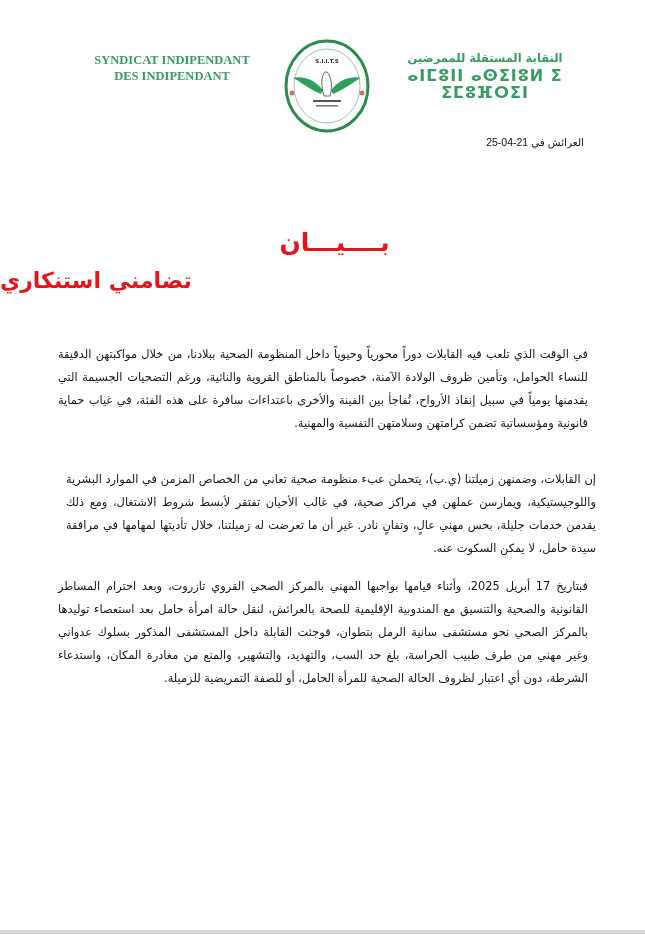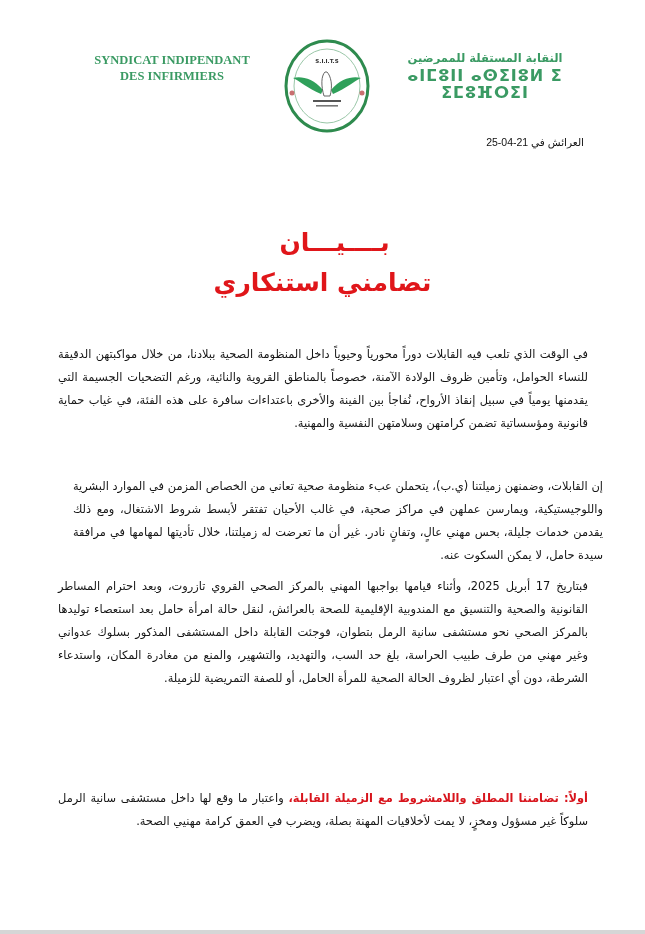--- a/index.html
+++ b/index.html
@@ -15,42 +15,42 @@
       font-family: "DejaVu Sans", sans-serif; font-size: 11.5px; color: #3a9a63; font-weight: bold; line-height: 17px; }
     .tif-name { display: block; font-size: 16px; letter-spacing: 1px; direction: ltr; }
 
     .date { position: absolute; top: 136px; right: 58px; direction: rtl; font-size: 10.5px; color: #111; font-family: "Liberation Sans", sans-serif; }
 
     .banner { position: absolute; top: 164px; left: 133px; width: 377px; height: 22px; background: #22ee22;
       direction: rtl; text-align: center; font-weight: bold; font-size: 14.5px; line-height: 22px; color: #111; font-family: "DejaVu Sans", sans-serif; }
 
     .title1 { position: absolute; top: 228px; left: 0; width: 645px; text-align: center; direction: rtl;
       color: #e0161a; font-weight: bold; font-size: 25px; letter-spacing: 4px; font-family: "DejaVu Sans", sans-serif; padding-left: 12px; }
-    .title2 { position: absolute; top: 268px; left: 0; width: 645px; text-align: center; direction: rtl;
-      color: #e0161a; font-weight: bold; font-size: 25px; font-family: "DejaVu Sans", sans-serif; }
+    .title2 { position: absolute; top: 268px; left: 0; width: 645px; text-align: left; direction: rtl;
+      color: #e0161a; font-weight: bold; font-size: 22px; font-family: "DejaVu Sans", sans-serif; }
 
     .body-text { position: absolute; left: 58px; width: 530px; direction: rtl; text-align: justify; text-align-last: right;
       font-family: "DejaVu Sans", sans-serif; font-size: 11.4px; line-height: 23px; color: #151515; }
     .p1 { top: 343px; }
     .p2 { top: 460px; }
     .p3 { top: 575px; }
     .resolve { position: absolute; top: 758px; left: 58px; width: 530px; direction: rtl; text-align: right;
       font-weight: bold; font-size: 11.6px; color: #111; text-decoration: underline; text-underline-offset: 3px; font-family: "DejaVu Sans", sans-serif; }
     .p4 { top: 787px; }
     .hl { color: #d8141c; font-weight: bold; }
   </style>
 </head>
 <body>
 
 <div class="page">
 
   <div class="header">
     <div class="fr-name">
       <div>SYNDICAT INDIPENDANT</div>
-      <div>DES INFIRMIERS</div>
+      <div>DES INDIPENDANT</div>
     </div>
 
     <div class="logo">
       <svg width="88" height="96" viewBox="0 0 88 96">
         <ellipse cx="44" cy="48" rx="41" ry="45" fill="#ffffff" stroke="#2e8b4e" stroke-width="3"></ellipse>
         <ellipse cx="44" cy="48" rx="33" ry="37" fill="none" stroke="#9ac7a8" stroke-width="1"></ellipse>
         <text x="44" y="25" text-anchor="middle" font-size="5.5" font-family="DejaVu Sans, sans-serif" fill="#333" font-weight="bold">S.I.I.T.S</text>
         <path d="M40 52 C30 40, 18 38, 10 40 C18 44, 24 50, 38 56 Z" fill="#2fa05a"></path>
         <path d="M48 52 C58 40, 70 38, 78 40 C70 44, 64 50, 50 56 Z" fill="#2fa05a"></path>
         <path d="M42 34 C38 38, 38 48, 41 58 L47 58 C50 48, 48 38, 44 34 Z" fill="none" stroke="#666" stroke-width="1"></path>
@@ -68,22 +68,19 @@
     </div>
   </div>
 
   <div class="date">العرائش في 21-04-25</div>
 
 
   <div class="title1">بــــيـــان</div>
   <div class="title2">تضامني استنكاري</div>
 
   <p class="body-text p1" style="margin:0">في الوقت الذي تلعب فيه القابلات دوراً محورياً وحيوياً داخل المنظومة الصحية ببلادنا، من خلال مواكبتهن الدقيقة للنساء الحوامل، وتأمين ظروف الولادة الآمنة، خصوصاً بالمناطق القروية والنائية، ورغم التضحيات الجسيمة التي يقدمنها يومياً في سبيل إنقاذ الأرواح، نُفاجأ بين الفينة والأخرى باعتداءات سافرة على هذه الفئة، في غياب حماية قانونية ومؤسساتية تضمن كرامتهن وسلامتهن النفسية والمهنية.</p>
-  <p class="body-text p2" style="margin:15px">إن القابلات، وضمنهن زميلتنا (ي.ب)، يتحملن عبء منظومة صحية تعاني من الخصاص المزمن في الموارد البشرية واللوجيستيكية، ويمارسن عملهن في مراكز صحية، في غالب الأحيان تفتقر لأبسط شروط الاشتغال، ومع ذلك يقدمن خدمات جليلة، بحس مهني عالٍ، وتفانٍ نادر. غير أن ما تعرضت له زميلتنا، خلال تأديتها لمهامها في مرافقة سيدة حامل، لا يمكن السكوت عنه.</p>
+  <p class="body-text p2" style="margin:8px">إن القابلات، وضمنهن زميلتنا (ي.ب)، يتحملن عبء منظومة صحية تعاني من الخصاص المزمن في الموارد البشرية واللوجيستيكية، ويمارسن عملهن في مراكز صحية، في غالب الأحيان تفتقر لأبسط شروط الاشتغال، ومع ذلك يقدمن خدمات جليلة، بحس مهني عالٍ، وتفانٍ نادر. غير أن ما تعرضت له زميلتنا، خلال تأديتها لمهامها في مرافقة سيدة حامل، لا يمكن السكوت عنه.</p>
   <p class="body-text p3" style="margin:0">فبتاريخ 17 أبريل 2025، وأثناء قيامها بواجبها المهني بالمركز الصحي القروي تازروت، وبعد احترام المساطر القانونية والصحية والتنسيق مع المندوبية الإقليمية للصحة بالعرائش، لنقل حالة امرأة حامل بعد استعصاء توليدها بالمركز الصحي نحو مستشفى سانية الرمل بتطوان، فوجئت القابلة داخل المستشفى المذكور بسلوك عدواني وغير مهني من طرف طبيب الحراسة، بلغ حد السب، والتهديد، والتشهير، والمنع من مغادرة المكان، واستدعاء الشرطة، دون أي اعتبار لظروف الحالة الصحية للمرأة الحامل، أو للصفة التمريضية للزميلة.</p>
 
 
-  <p class="body-text p4" style="margin:0">
-    <span class="hl">أولاً: تضامننا المطلق واللامشروط مع الزميلة القابلة،</span><span> واعتبار ما وقع لها داخل مستشفى سانية الرمل سلوكاً غير مسؤول ومخزٍ، لا يمت لأخلاقيات المهنة بصلة، ويضرب في العمق كرامة مهنيي الصحة.</span>
-  </p>
 </div>
 
 <div class="bottom-edge"></div>
 
 </body></html>

